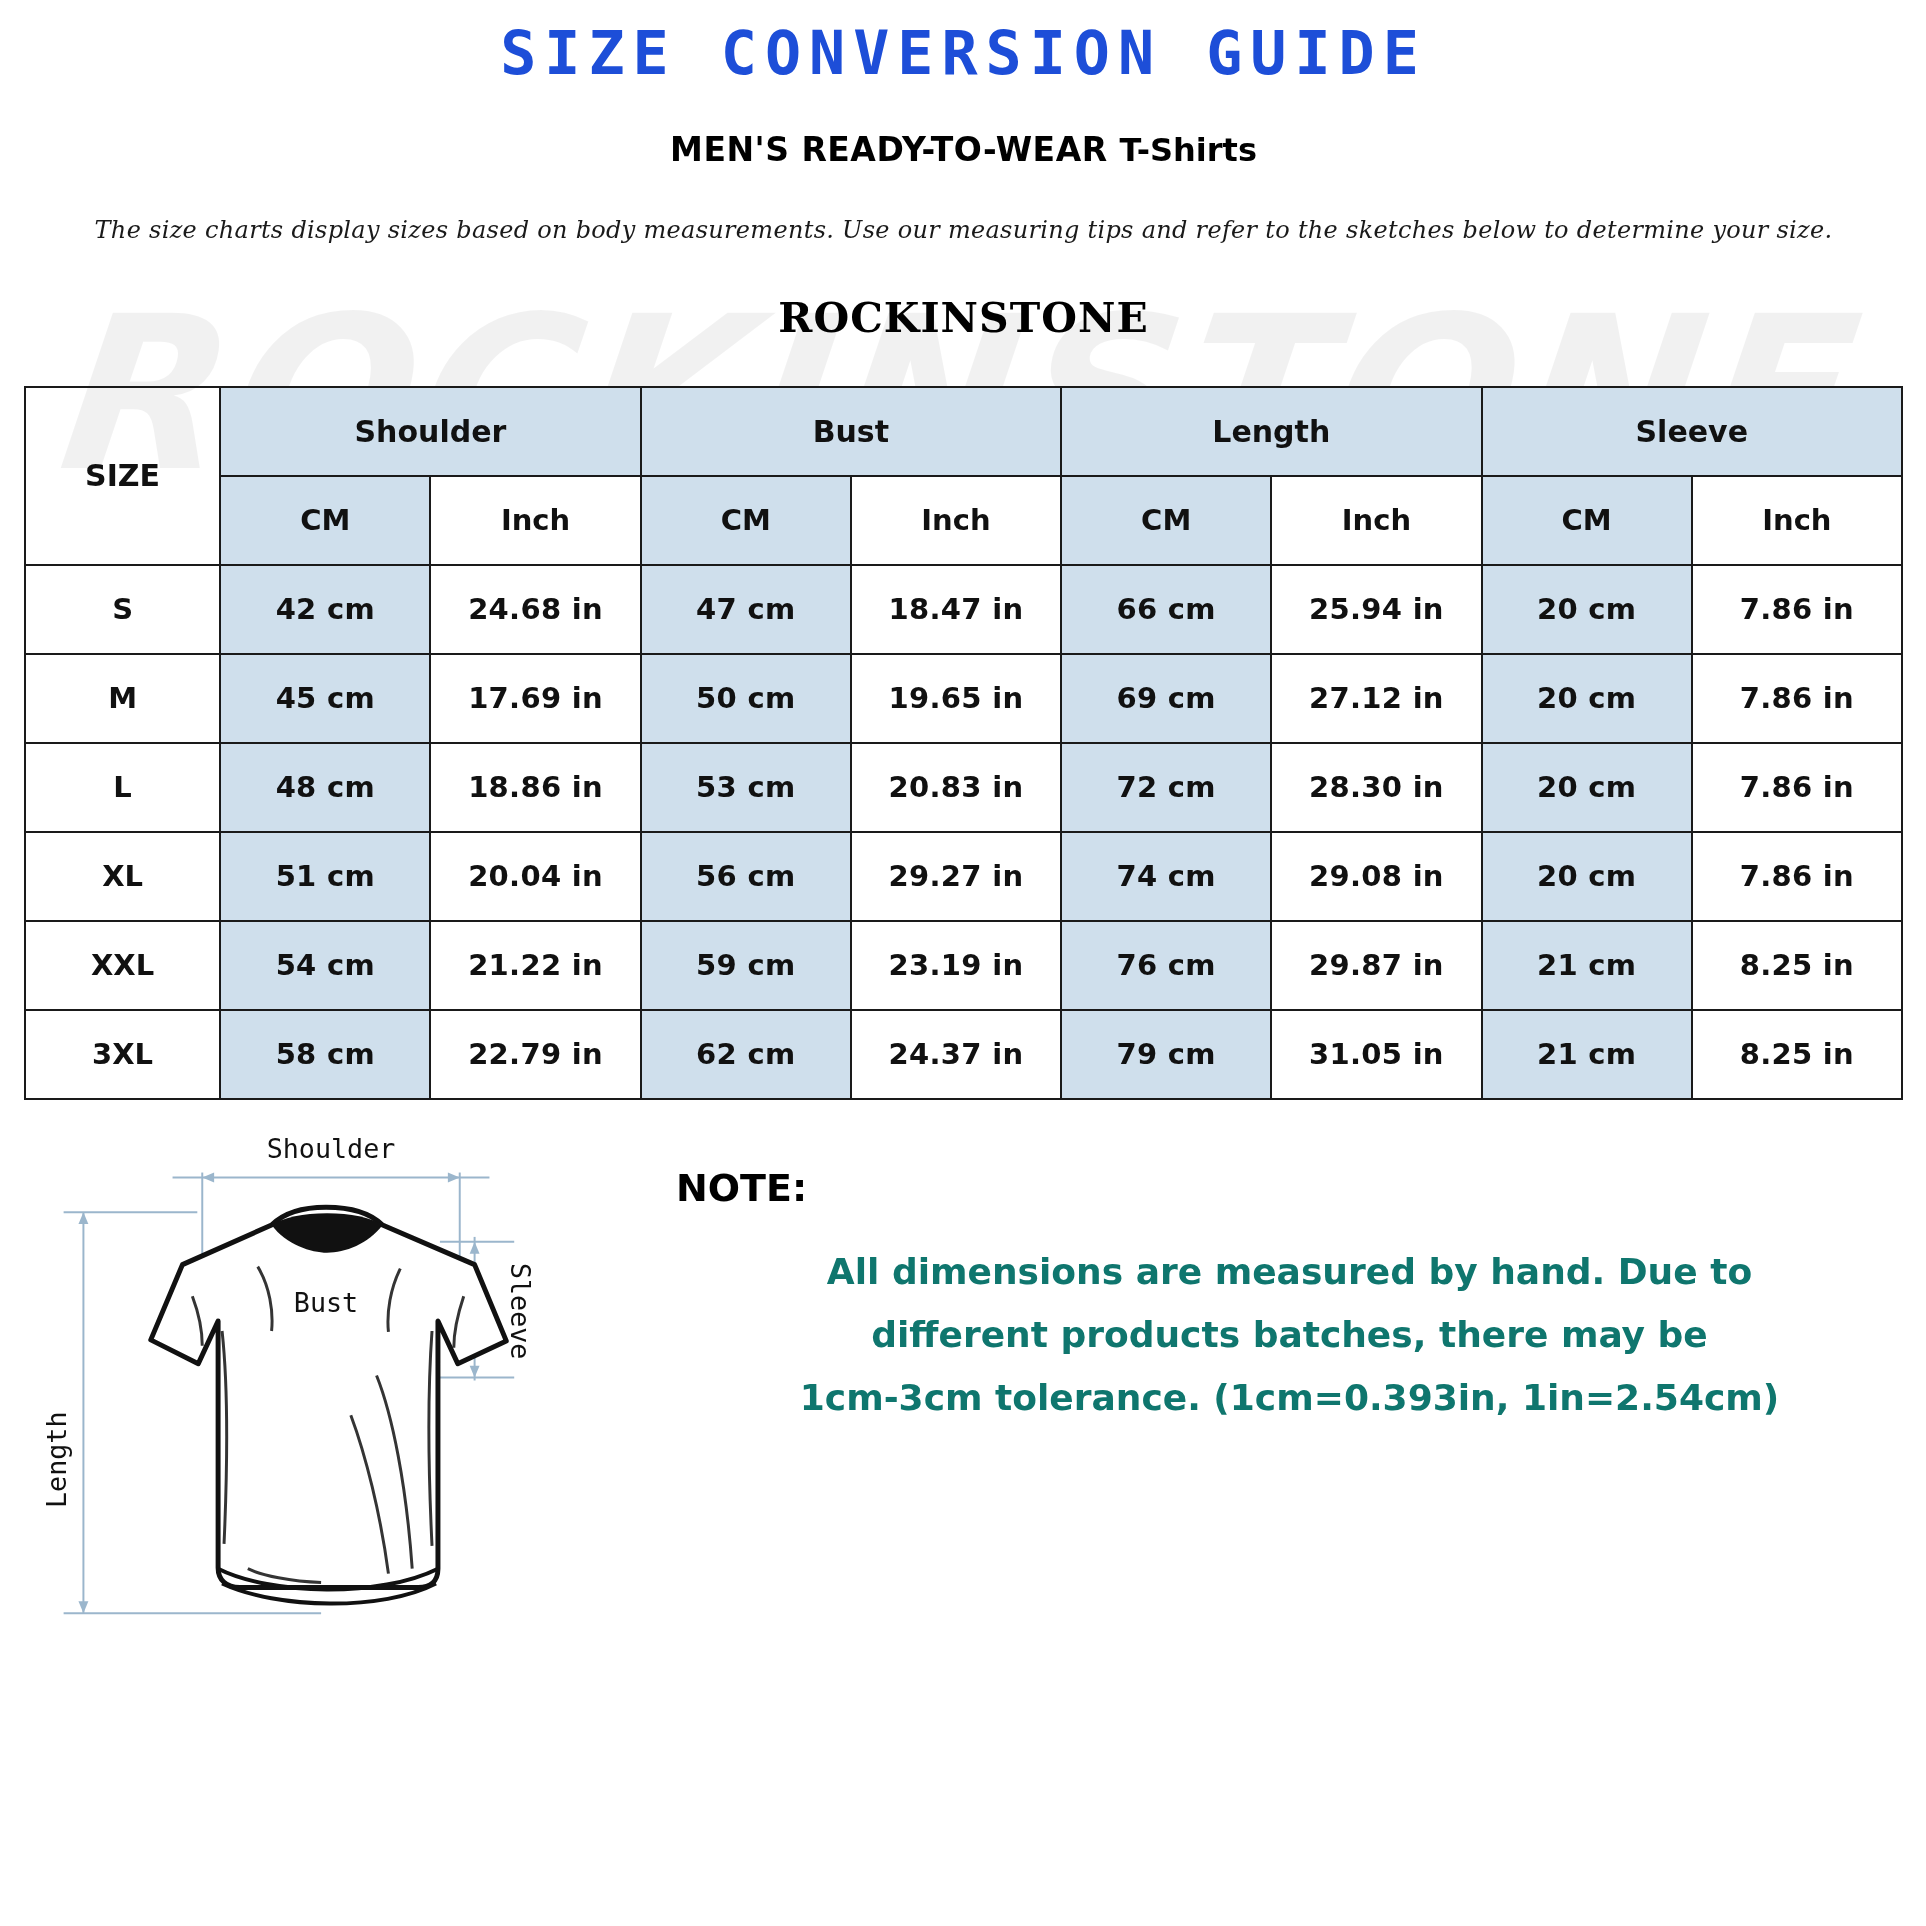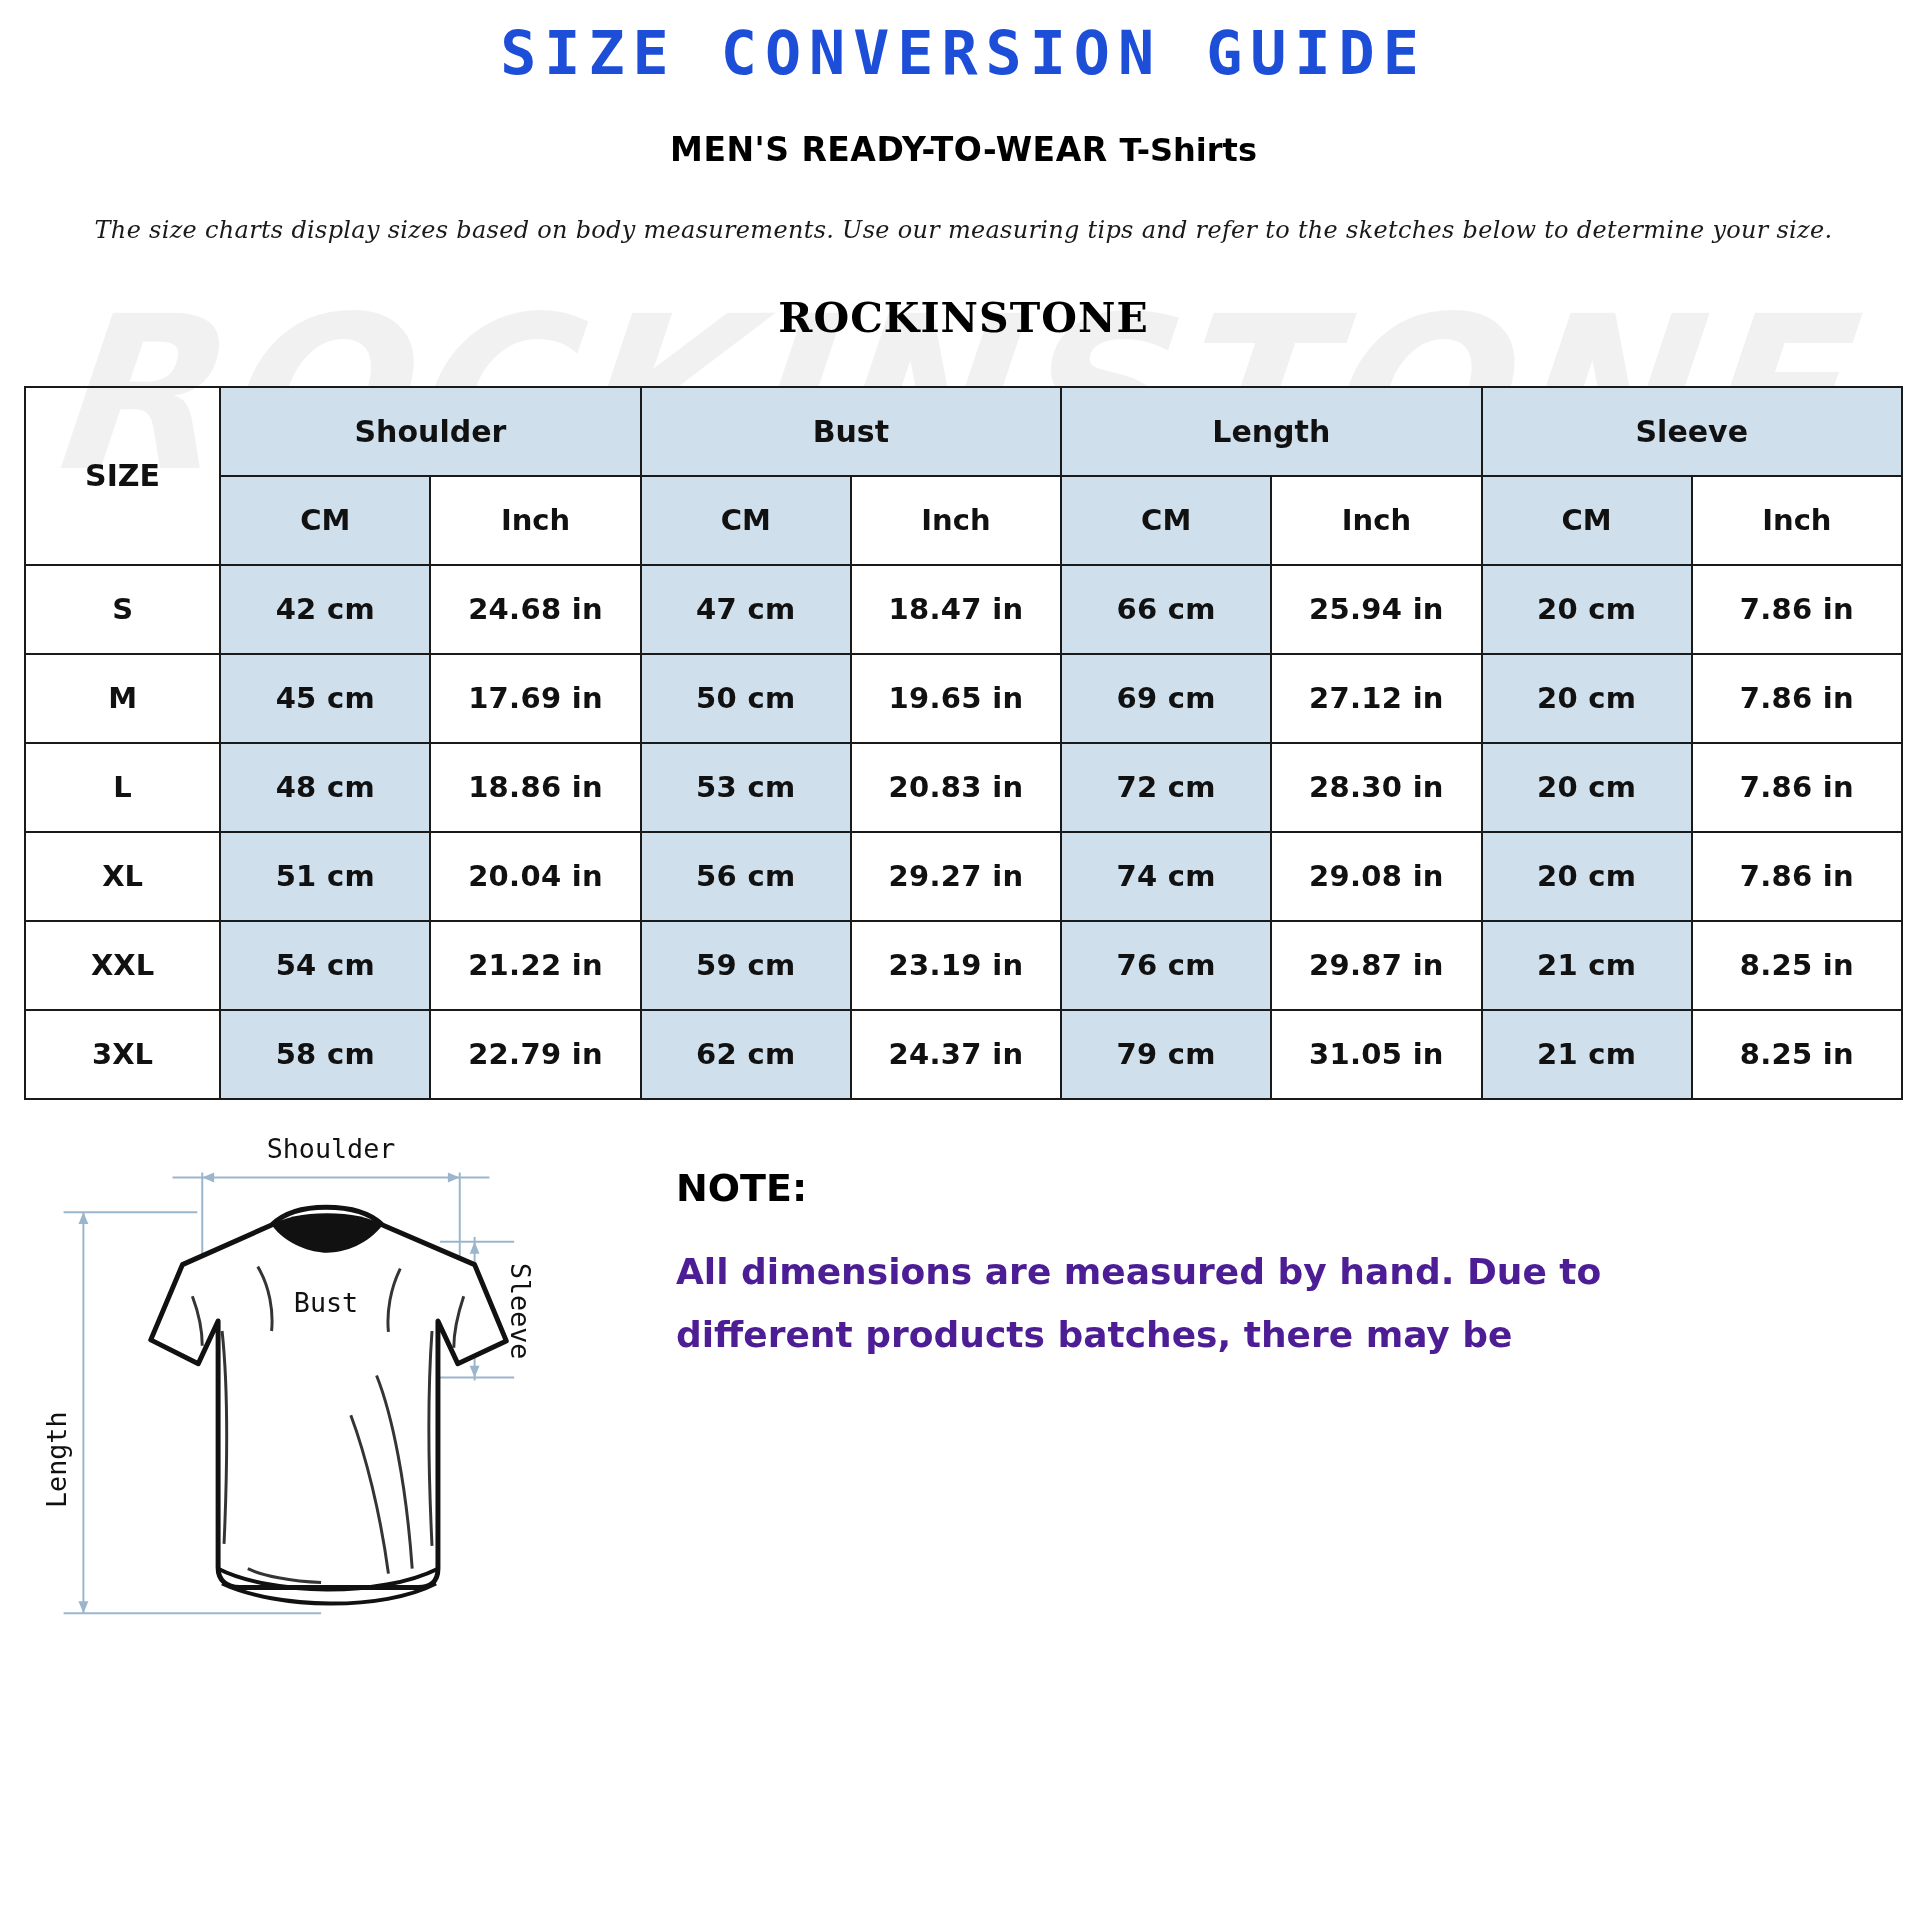--- a/index.html
+++ b/index.html
@@ -141,21 +141,22 @@
   .note-title {
     font-size: 38px;
     font-weight: 600;
     color: #000;
     margin-bottom: 30px;
   }
   .note-body {
     font-size: 36px;
     font-weight: 600;
     line-height: 1.75;
-    color: #4c1d95;
+    color: #0f766e;
+    text-align: center;
   }
   svg.tee { display: block; }
 </style>
 </head>
 <body>
 
 <div class="page">
 
   <div class="watermark">ROCKINSTONE</div>
 
@@ -348,18 +349,19 @@
         <text x="305" y="196" text-anchor="middle" font-family="DejaVu Sans Mono, monospace" font-size="27" fill="#111">Bust</text>
         <text x="0" y="0" transform="translate(42,345) rotate(-90)" text-anchor="middle" font-family="DejaVu Sans Mono, monospace" font-size="27" fill="#111">Length</text>
         <text x="0" y="0" transform="translate(492,195) rotate(90)" text-anchor="middle" font-family="DejaVu Sans Mono, monospace" font-size="27" fill="#111">Sleeve</text>
       </svg>
     </div>
 
     <div class="note">
       <div class="note-title">NOTE:</div>
       <div class="note-body">All dimensions are measured by hand. Due to</div>
       <div class="note-body">different products batches, there may be</div>
+      <div class="note-body">1cm-3cm tolerance. (1cm=0.393in, 1in=2.54cm)</div>
     </div>
 
   </div>
 
 </div>
 
 
 </body></html>

